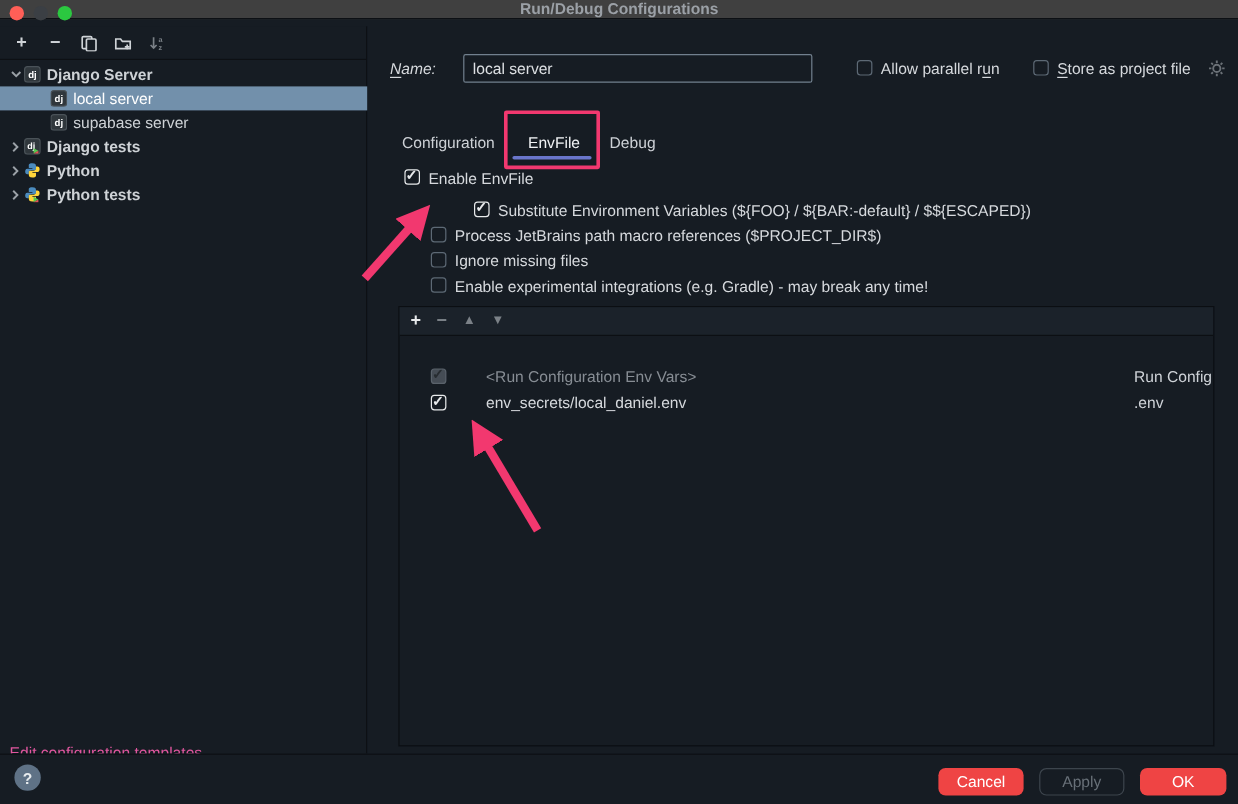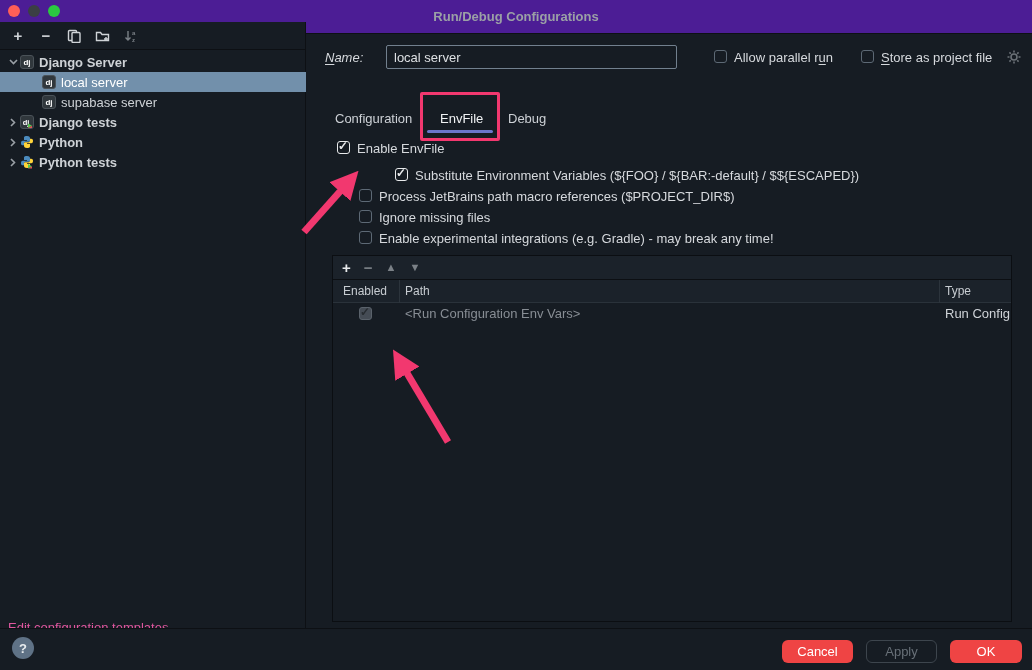--- a/index.html
+++ b/index.html
@@ -5,22 +5,22 @@
   * { margin:0; padding:0; box-sizing:border-box; }
   body { background:#000; font-family:"Liberation Sans", sans-serif; }
   .stage {
     position:relative; width:1032px; height:670px; overflow:hidden;
     background:#161c23; color:#d6d9dd; font-size:13px;
   }
   .abs { position:absolute; }
 
   
   .titlebar {
-    left:0; top:0; width:1032px; height:34px;
-    background:#4c1d95; border-bottom:1px solid #0d1014;
+    left:0; top:0; width:1032px; height:16px;
+    background:#404040; border-bottom:1px solid #0d1014;
     display:flex; align-items:center; justify-content:center;
   }
   .title-text { font-weight:bold; color:#9ba0a6; font-size:13px; }
   .tl { position:absolute; top:5px; width:12px; height:12px; border-radius:50%; }
 
   
   .left-panel {
     left:0; top:22px; width:306px; height:606px;
     background:#161c23; border-right:1px solid #0d1014;
   }
@@ -286,31 +286,29 @@
     <span class="cb-label">Enable experimental integrations (e.g. Gradle) - may break any time!</span>
   </div>
 
   <div class="abs env-table">
     <div class="et-toolbar">
       <span class="et-tbi">+</span>
       <span class="et-tbi dim" style="font-size:15px;">−</span>
       <span class="et-tbi dim">▲</span>
       <span class="et-tbi dim">▼</span>
     </div>
-    <div class="et-header">
-      <span class="hcell" style="left:10px;">Enabled</span>
-      <span class="hcell" style="left:72px;">Path</span>
-      <span class="hcell" style="left:612px;">Type</span>
-      <span class="vsep" style="left:66px;"></span>
-      <span class="vsep" style="left:606px;"></span>
-    </div>
     <div class="et-row" style="top:47px;">
       <span class="cb checked disabled" style="position:absolute; left:26px; top:4px;"></span>
       <span class="rcell" style="left:72px; color:#878d94;">&lt;Run Configuration Env Vars&gt;</span>
       <span class="rcell" style="left:612px; color:#cfd3d8;">Run Config</span>
+    </div>
+    <div class="et-row" style="top:69px;">
+      <span class="cb checked" style="position:absolute; left:26px; top:4px;"></span>
+      <span class="rcell" style="left:72px; color:#d6d9dd;">env_secrets/local_daniel.env</span>
+      <span class="rcell" style="left:612px; color:#cfd3d8;">.env</span>
     </div>
   </div>
 
   <div class="abs footer">
     <div class="help-btn">?</div>
     <div class="btn filled" style="left:782px; width:71px;">Cancel</div>
     <div class="btn outline" style="left:866px; width:71px;">Apply</div>
     <div class="btn filled" style="left:950px; width:72px;">OK</div>
   </div>
 

